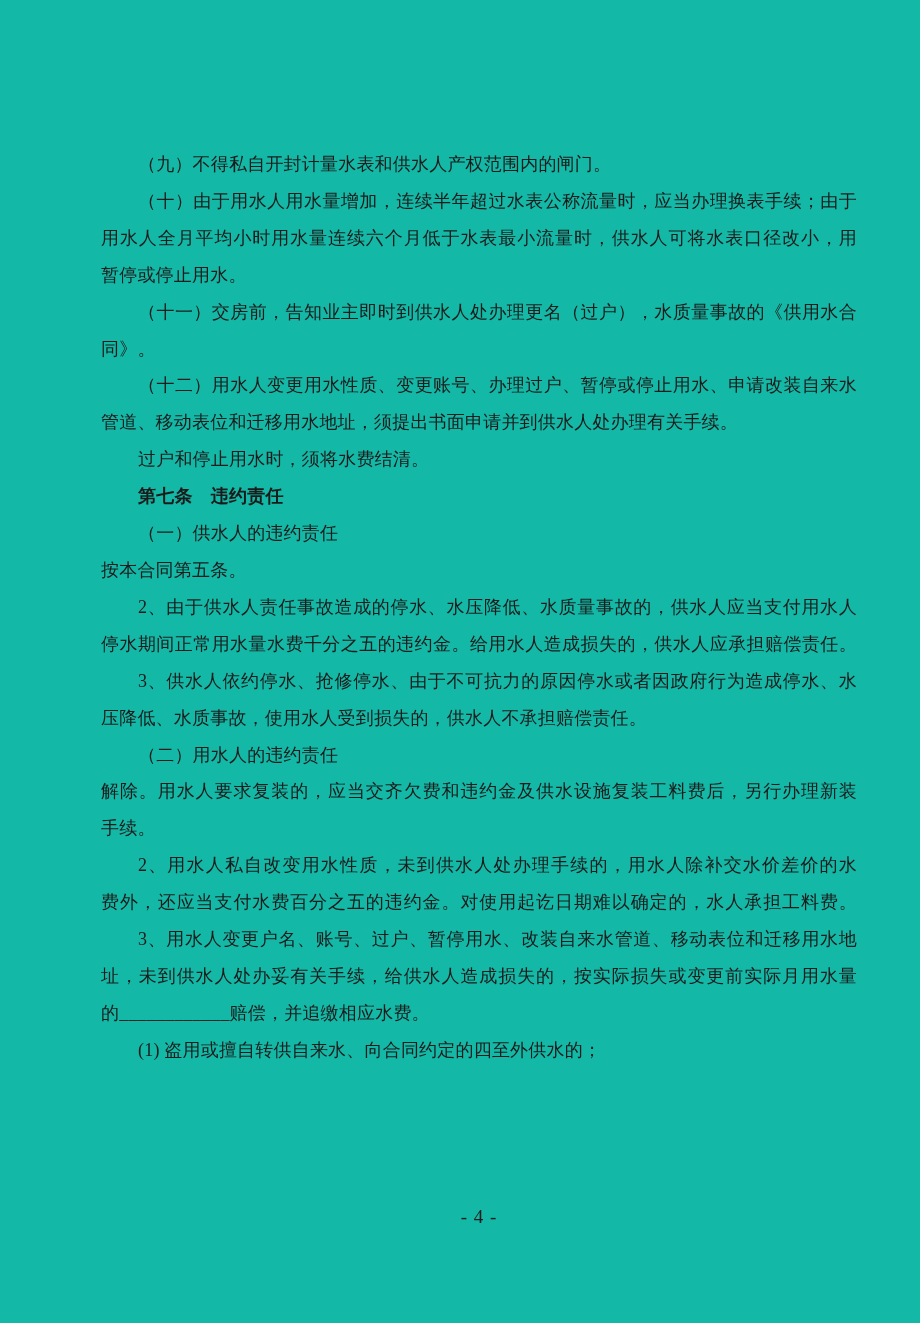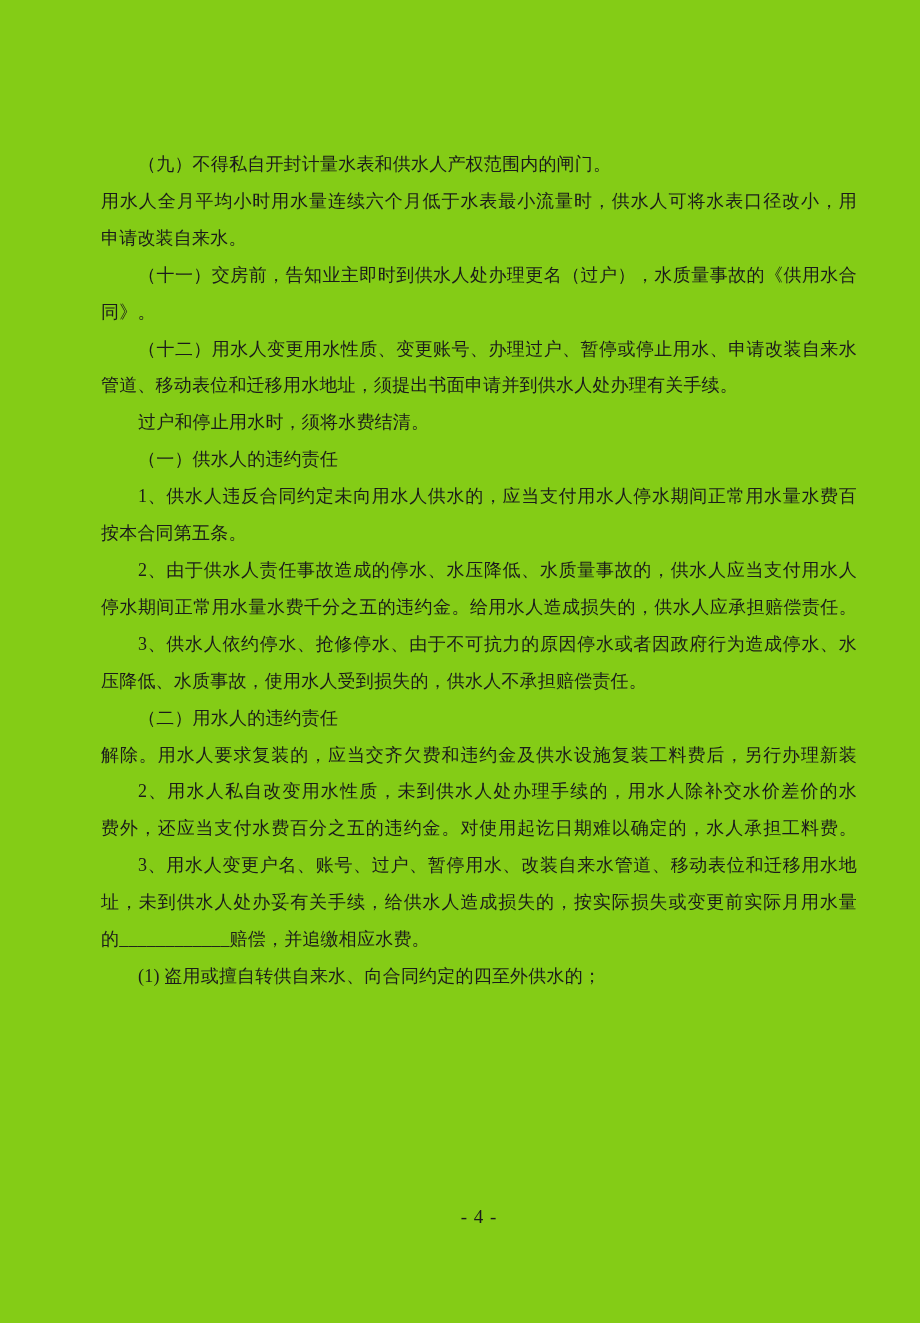--- a/index.html
+++ b/index.html
@@ -10,21 +10,21 @@
     width: 920px;
     height: 1323px;
     position: relative;
     background: #fdfdfd;
     font-family: "Liberation Serif", "DejaVu Serif", serif;
     overflow: hidden;
   }
   .page {
     position: absolute;
     inset: 0;
-    background: #84cc16;
+    background: #14b8a6;
   }
   .doc {
     position: absolute;
     left: 101px;
     top: 146px;
     width: 756px;
     font-size: 18px;
     line-height: 36.9px;
     color: #1b1b1b;
     letter-spacing: 0.2px;
@@ -54,36 +54,38 @@
     color: #1b1b1b;
     letter-spacing: 1px;
   }
 </style>
 </head>
 <body>
 
 <div class="page">
   <div class="doc">
       <div class="line ind">（九）不得私自开封计量水表和供水人产权范围内的闸门。</div>
+      <div class="line ind just">（十）由于用水人用水量增加，连续半年超过水表公称流量时，应当办理换表手续；由于</div>
       <div class="line just">用水人全月平均小时用水量连续六个月低于水表最小流量时，供水人可将水表口径改小，用</div>
-      <div class="line">申请改装自来水。</div>
+      <div class="line">暂停或停止用水。</div>
       <div class="line ind just">（十一）交房前，告知业主即时到供水人处办理更名（过户），水质量事故的《供用水合</div>
       <div class="line">同》。</div>
       <div class="line ind just">（十二）用水人变更用水性质、变更账号、办理过户、暂停或停止用水、申请改装自来水</div>
       <div class="line">管道、移动表位和迁移用水地址，须提出书面申请并到供水人处办理有关手续。</div>
       <div class="line ind">过户和停止用水时，须将水费结清。</div>
+      <div class="line ind bold">第七条　违约责任</div>
       <div class="line ind">（一）供水人的违约责任</div>
-      <div class="line ind just">1、供水人违反合同约定未向用水人供水的，应当支付用水人停水期间正常用水量水费百</div>
       <div class="line">按本合同第五条。</div>
       <div class="line ind just">2、由于供水人责任事故造成的停水、水压降低、水质量事故的，供水人应当支付用水人</div>
       <div class="line just">停水期间正常用水量水费千分之五的违约金。给用水人造成损失的，供水人应承担赔偿责任。</div>
       <div class="line ind just">3、供水人依约停水、抢修停水、由于不可抗力的原因停水或者因政府行为造成停水、水</div>
       <div class="line">压降低、水质事故，使用水人受到损失的，供水人不承担赔偿责任。</div>
       <div class="line ind">（二）用水人的违约责任</div>
       <div class="line just">解除。用水人要求复装的，应当交齐欠费和违约金及供水设施复装工料费后，另行办理新装</div>
+      <div class="line">手续。</div>
       <div class="line ind just">2、用水人私自改变用水性质，未到供水人处办理手续的，用水人除补交水价差价的水</div>
       <div class="line just">费外，还应当支付水费百分之五的违约金。对使用起讫日期难以确定的，水人承担工料费。</div>
       <div class="line ind just">3、用水人变更户名、账号、过户、暂停用水、改装自来水管道、移动表位和迁移用水地</div>
       <div class="line just">址，未到供水人处办妥有关手续，给供水人造成损失的，按实际损失或变更前实际月用水量</div>
       <div class="line">的____________赔偿，并追缴相应水费。</div>
       <div class="line ind">(1) 盗用或擅自转供自来水、向合同约定的四至外供水的；</div>
     </div>
   <div class="footer">
     <span>- 4 -</span>
   </div>

